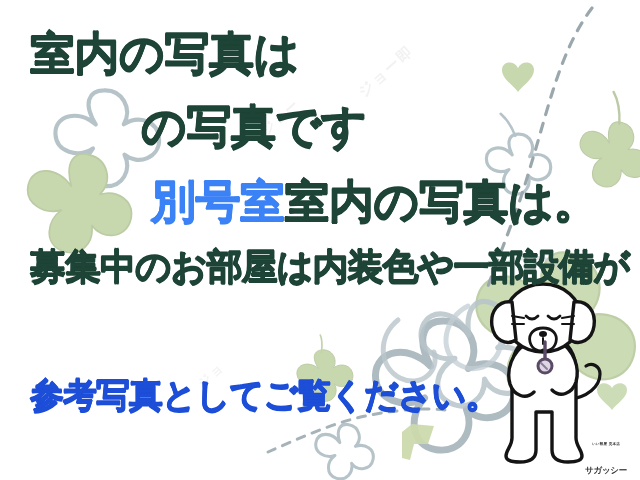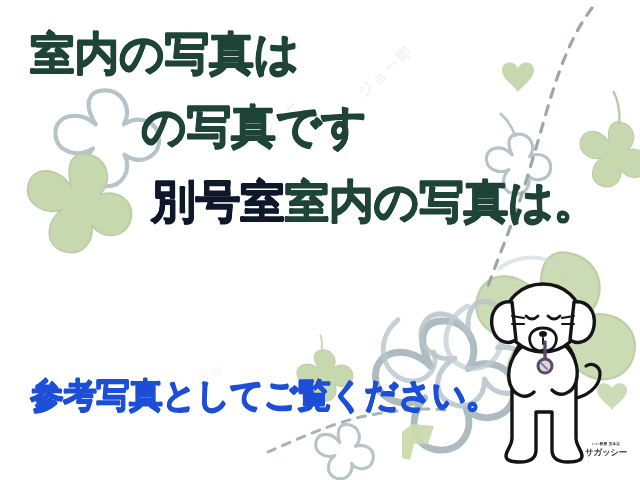--- a/index.html
+++ b/index.html
@@ -55,21 +55,21 @@
     letter-spacing: -0.5px;
     text-shadow:
        0.6px 0 0 currentColor,
       -0.6px 0 0 currentColor,
        0 0.6px 0 currentColor,
        0 -0.6px 0 currentColor;
   }
   .ln1 { left: 12px;  top: 24px;  font-size: 45px; color: #1d4436; }
   .ln2 { left: 123px; top: 97px;  font-size: 45px; color: #1d4436; }
   .ln3 { left: 133px; top: 172px; font-size: 45px; color: #1d4436; }
-  .ln3 .hl { color: #0f172a; }
+  .ln3 .hl { color: #3b82f6; }
   .ln4 { left: 12px;  top: 243px; font-size: 36px; color: #1d4436; letter-spacing: -1px;}
   .ln5 { left: 12px;  top: 305px; font-size: 36px; color: #1d4436; letter-spacing: -1px;}
   .ln6 { left: 12px;  top: 373px; font-size: 34px; color: #1d4ed8; letter-spacing: -1px;}
 
   
   .mascot-label {
     position: absolute;
     left: 578px;
     top: 443px;
     text-align: center;
@@ -82,21 +82,21 @@
     font-size: 3.6px;
     letter-spacing: 0.2px;
     font-weight: bold;
     white-space: nowrap;
   }
   .mascot-label .nm {
     display: block;
     font-size: 8.5px;
     font-weight: bold;
     letter-spacing: -0.3px;
-    margin-top: 1px;
+    margin-top: 19px;
   }
 </style>
 </head>
 <body>
 
 <div id="stage">
 
   <svg class="deco" viewBox="0 0 640 480" xmlns="http://www.w3.org/2000/svg">
 
     <defs>
@@ -256,20 +256,21 @@
   <div class="watermark wm-b">ジョー</div>
   <div class="watermark wm-c">ジョ</div>
 
   <div class="textlayer">
     <div class="line ln1">室内の写真は</div>
 
     <div class="line ln2">の写真です</div>
 
     <div class="line ln3"><span class="hl">別号室</span><span>室内の写真は。</span></div>
 
+    <div class="line ln4">募集中のお部屋は内装色や一部設備が</div>
 
 
     <div class="line ln6">参考写真としてご覧ください。</div>
   </div>
 
   <div class="mascot-label">
     <span class="tiny">いい部屋 見本店</span>
     <span class="nm">サガッシー</span>
   </div>
 

